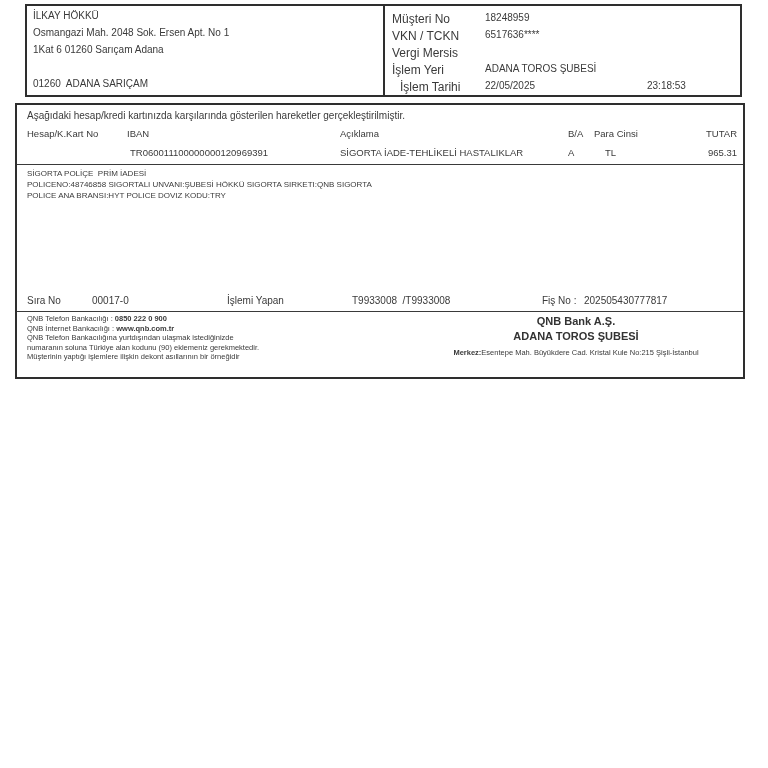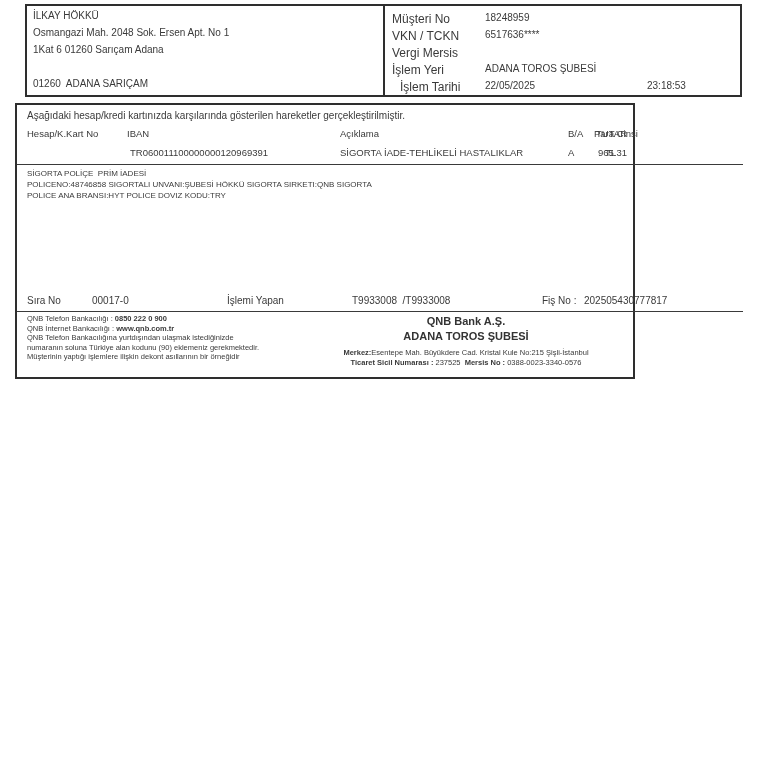--- a/index.html
+++ b/index.html
@@ -23,21 +23,21 @@
   .sender-box { left: 25px; top: 4px; width: 386px; height: 93px; }
   .sender-box .line { position: absolute; left: 6px; font-size: 10px; }
 
   
   .info-box { left: 383px; top: 4px; width: 359px; height: 93px; }
   .info-box .lbl { position: absolute; left: 7px; font-size: 12px; }
   .info-box .val { position: absolute; left: 100px; font-size: 10px; }
   .info-box .val2 { position: absolute; left: 262px; font-size: 10px; }
 
   
-  .main-box { left: 15px; top: 103px; width: 620px; height: 276px; }
+  .main-box { left: 15px; top: 103px; width: 730px; height: 276px; }
   .hline { position: absolute; left: 0; width: 726px; border-top: 1.5px solid #3a3a3a; }
 
   .col-account { left: 10px; }
   .col-iban-h { left: 110px; }
   .col-iban-v { left: 113px; }
   .col-desc { left: 323px; }
   .col-ba { left: 551px; }
   .col-cur-h { left: 577px; }
   .col-cur-v { left: 588px; }
   .col-amt { right: 6px; text-align: right; }
@@ -125,18 +125,17 @@
       <div><span class="t">QNB İnternet Bankacılığı : </span><span class="t b">www.qnb.com.tr</span></div>
       <div class="t">QNB Telefon Bankacılığına yurtdışından ulaşmak istediğinizde</div>
       <div class="t">numaranın soluna Türkiye alan kodunu (90) eklemeniz gerekmektedir.</div>
       <div class="t">Müşterinin yaptığı işlemlere ilişkin dekont asıllarının bir örneğidir</div>
     </div>
 
     <div class="footer-right">
       <div class="bankline t">QNB Bank A.Ş.</div>
       <div class="bankline t">ADANA TOROS ŞUBESİ</div>
       <div class="small"><span class="t b">Merkez:</span><span class="t">Esentepe Mah. Büyükdere Cad. Kristal Kule No:215 Şişli-İstanbul</span></div>
-      <div class="small" style="margin-top: 0;"><span class="t b">Ticaret Sicil Numarası : </span><span class="t">237525</span><span class="t b">  Mersis No : </span><span class="t">0388-0023-3340-0576</span></div>
     </div>
 
   </div>
 
 </div>
 
 </body></html>

